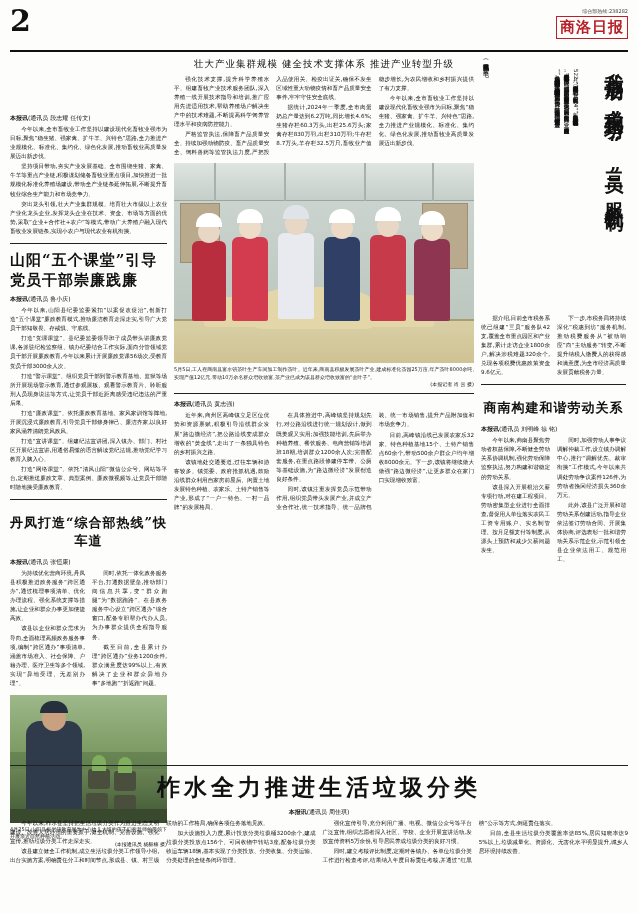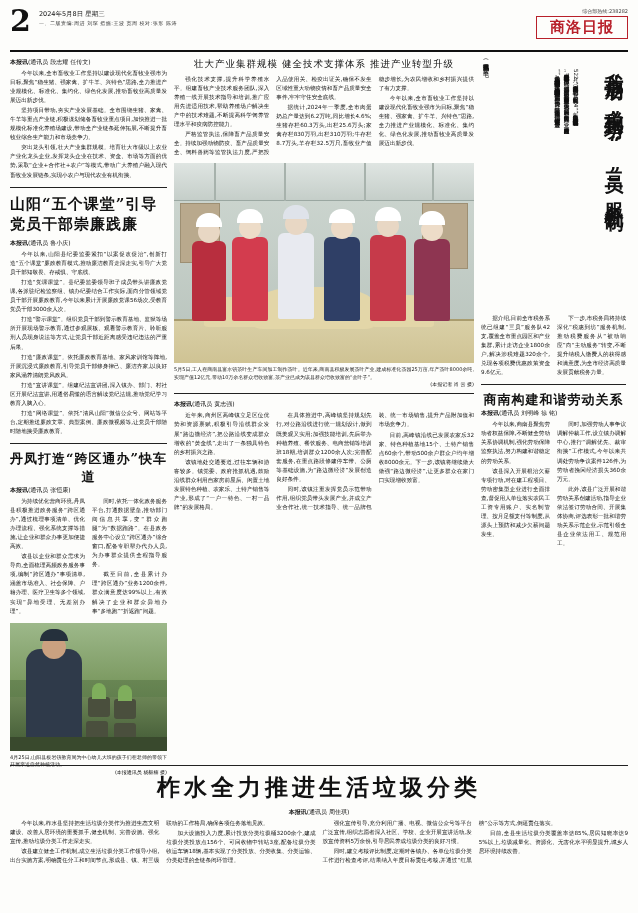--- a/index.html
+++ b/index.html
@@ -25,27 +25,27 @@
   .mh-center { text-align: center; padding-top: 2px; }
   .section-title {
     font-size: 19px; font-weight: 700; letter-spacing: 6px;
     font-family: "DejaVu Serif", serif;
   }
   .section-title .brk { font-weight: 400; font-size: 17px; }
   .mh-right { text-align: right; padding-top: 2px; }
   .hotline { font-size: 5px; color: #444; margin-bottom: 2px; }
   .paper-name {
     font-size: 15px; font-weight: 700; color: #b8202a; letter-spacing: 1px;
-    font-family: "DejaVu Serif", serif; border: 1px solid #b8202a; padding: 1px 13px;
+    font-family: "DejaVu Serif", serif; border: 1px solid #b8202a; padding: 1px 3px;
   }
 
   
   .grid { display: flex; gap: 7px; margin-top: 6px; height: 845px; }
   .col { display: flex; flex-direction: column; }
-  .col-a { width: 157px; }
+  .col-a { width: 157px; justify-content: center; }
   .col-b { width: 300px; }
   .col-c { width: 145px; }
 
   
   .kicker {
     font-size: 9.5px; text-align: center; letter-spacing: 1px; margin-bottom: 4px;
     color: #111;
   }
   .headline-main {
     font-size: 25px; font-weight: 700; text-align: center; letter-spacing: 5px;
@@ -65,21 +65,21 @@
   .cols3 { column-count: 3; }
   .cols4 { column-count: 4; }
 
   
   .h2 {
     font-size: 15px; font-weight: 700; line-height: 1.35;
     font-family: "DejaVu Serif", serif; letter-spacing: 1px; margin-bottom: 5px;
   }
   .h3 {
     font-size: 13px; font-weight: 700; text-align: center;
-    font-family: "DejaVu Serif", serif; letter-spacing: 1px; margin: 0 0;
+    font-family: "DejaVu Serif", serif; letter-spacing: 1px; margin: 8px 0;
   }
   .h-big {
     font-size: 19px; font-weight: 700; text-align: center; letter-spacing: 3px;
     font-family: "DejaVu Serif", serif; margin: 6px 0;
   }
 
   
   .vhead {
     writing-mode: vertical-rl; text-orientation: upright;
     font-size: 19px; font-weight: 700; letter-spacing: 3px;
@@ -116,24 +116,20 @@
   .mt6 { margin-top: 6px; }
 </style>
 </head>
 <body>
 
 <div class="page">
 
   <div class="masthead">
     <div class="mh-left">
       <div class="page-num">2</div>
-      <div>
-        <div class="mh-date">2024年5月8日 星期三</div>
-        <div class="mh-sub">一、二版责编:周进 刘琛   措施:王波 宽周   校对:张形 陈涛</div>
-      </div>
     </div>
     <div class="mh-right">
       <div class="hotline">综合部热线:238282</div>
       <div class="paper-name">商洛日报</div>
     </div>
   </div>
 
   <div class="grid">
 
     <div class="col col-a">
@@ -165,21 +161,21 @@
           <p>打造“警示课堂”。组织党员干部到警示教育基地、监狱等场所开展现场警示教育,通过参观展板、观看警示教育片、聆听服刑人员现身说法等方式,让党员干部近距离感受违纪违法的严重后果。</p>
           <p>打造“廉政课堂”。依托廉政教育基地、家风家训馆等阵地,开展沉浸式廉政教育,引导党员干部修身律己、廉洁齐家,以良好家风涵养清朗党风政风。</p>
           <p>打造“宣讲课堂”。组建纪法宣讲团,深入镇办、部门、村社区开展纪法宣讲,用通俗易懂的语言解读党纪法规,推动党纪学习教育入脑入心。</p>
           <p>打造“网络课堂”。依托“清风山阳”微信公众号、网站等平台,定期推送廉政文章、典型案例、廉政微视频等,让党员干部随时随地接受廉政教育。</p>
         </div>
       </div>
 
       <div class="rule"></div>
 
       <div>
-        <div class="h3">丹凤打造“跨区通办”快车道</div>
+        <div class="h3">丹凤打造“综合部热线”快车道</div>
         <div class="byline">
           <b>本报讯</b><span>(通讯员  张恒康)</span>
         </div>
         <div class="body cols2">
           <p>为持续优化营商环境,丹凤县积极推进政务服务“跨区通办”,通过梳理事项清单、优化办理流程、强化系统支撑等措施,让企业和群众办事更加便捷高效。</p>
           <p>该县以企业和群众需求为导向,全面梳理高频政务服务事项,编制“跨区通办”事项清单,涵盖市场准入、社会保障、户籍办理、医疗卫生等多个领域,实现“异地受理、无差别办理”。</p>
           <p>同时,依托一体化政务服务平台,打通数据壁垒,推动部门间信息共享,变“群众跑腿”为“数据跑路”。在县政务服务中心设立“跨区通办”综合窗口,配备专职帮办代办人员,为办事群众提供全程指导服务。</p>
           <p>截至目前,全县累计办理“跨区通办”业务1200余件,群众满意度达99%以上,有效解决了企业和群众异地办事“多地跑”“折返跑”问题。</p>
         </div>
       </div>

